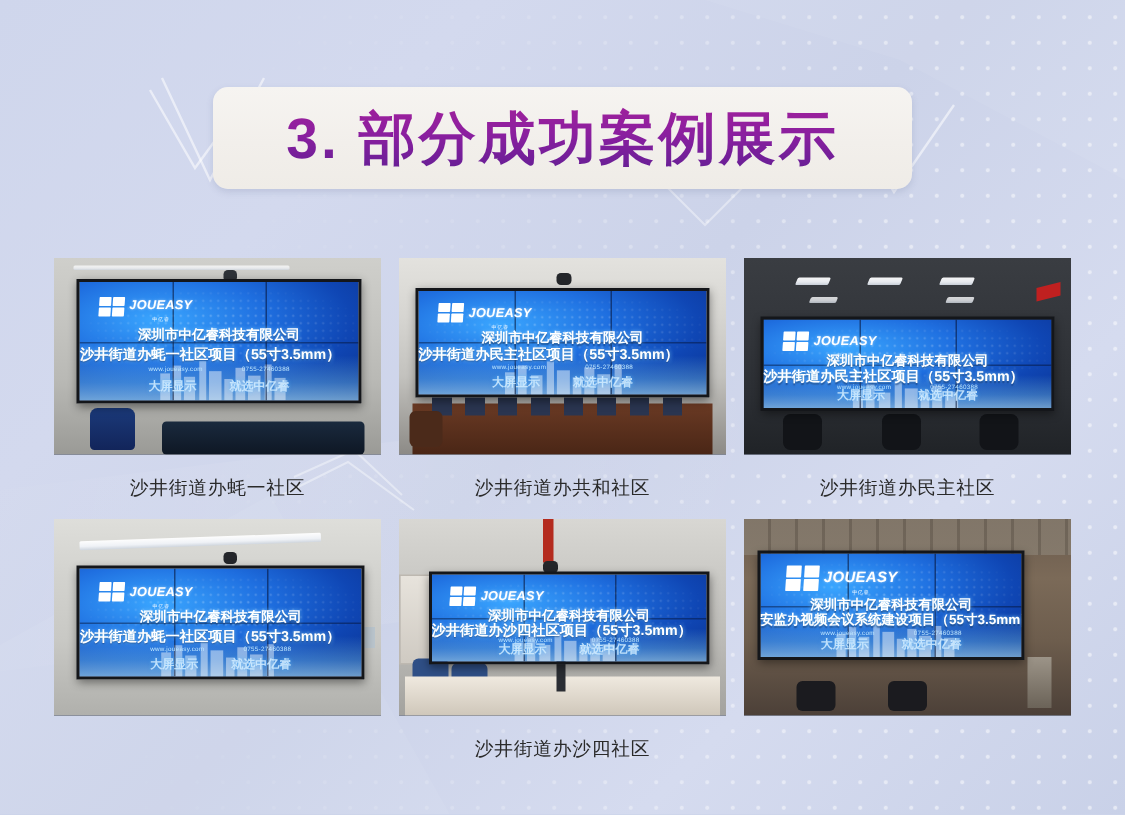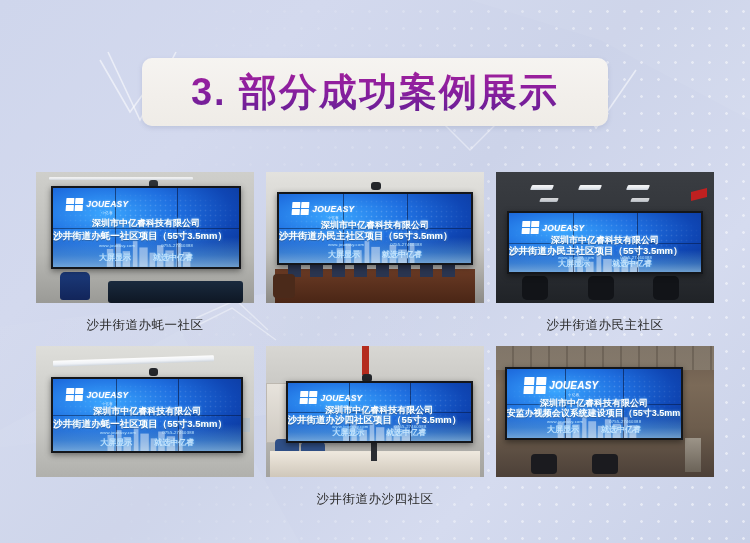--- a/index.html
+++ b/index.html
@@ -372,20 +372,21 @@
                 <span>www.joueasy.com</span>
                 <span>0755-27460388</span>
               </div>
               <div class="line-slogan">
                 <span>大屏显示</span>
                 <span>就选中亿睿</span>
               </div>
             </div>
           </div>
         </div>
+        <div class="caption">沙井街道办共和社区</div>
       </div>
 
       <div class="cell">
         <div class="photo">
           <div class="room room-c"></div>
           <div class="lightbar" style="left:16%;top:10%;width:22px;height:5px;transform:skewX(-22deg);"></div>
           <div class="lightbar" style="left:38%;top:10%;width:22px;height:5px;transform:skewX(-22deg);"></div>
           <div class="lightbar" style="left:60%;top:10%;width:22px;height:5px;transform:skewX(-22deg);"></div>
           <div class="lightbar" style="left:20%;top:20%;width:18px;height:4px;transform:skewX(-22deg);opacity:.8;"></div>
           <div class="lightbar" style="left:62%;top:20%;width:18px;height:4px;transform:skewX(-22deg);opacity:.8;"></div>

